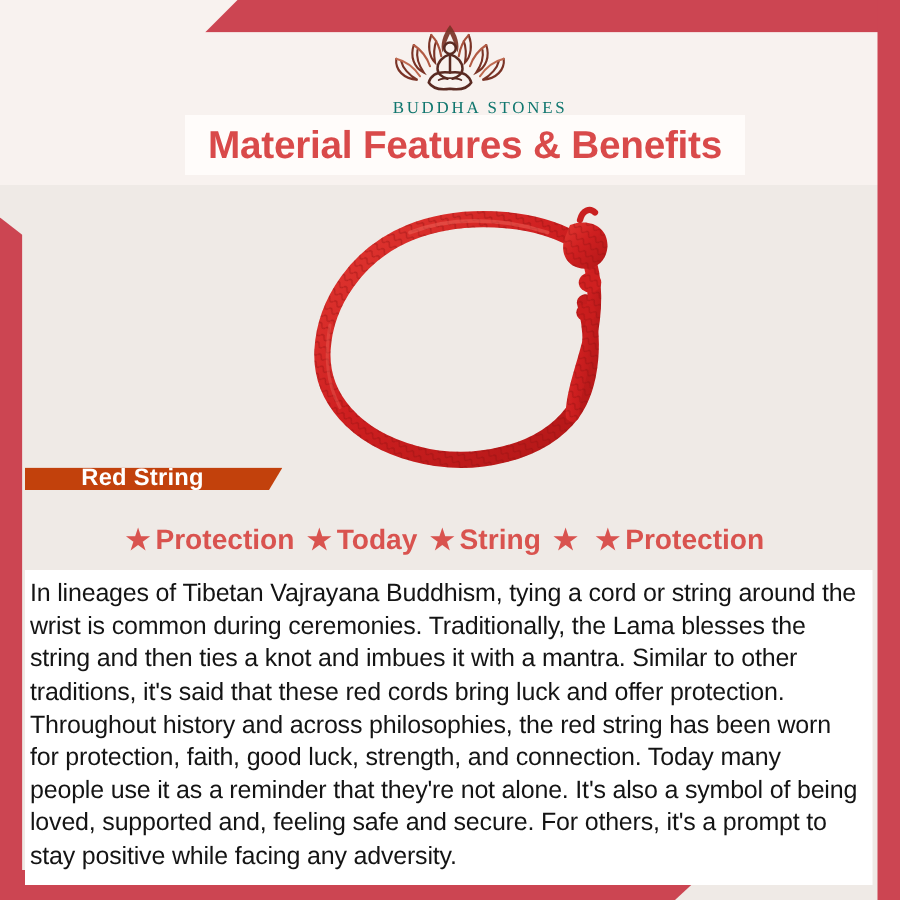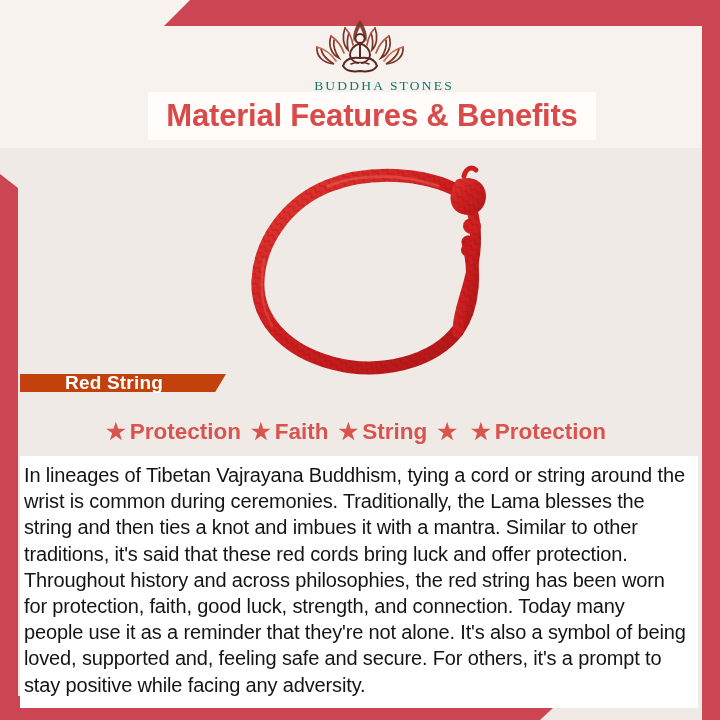--- a/index.html
+++ b/index.html
@@ -275,21 +275,21 @@
     <span class="tag-text">Red String</span>
   </div>
 
   <div class="benefits">
     <span class="benefit">
       <span class="star">★</span>
       <span>Protection</span>
     </span>
     <span class="benefit">
       <span class="star">★</span>
-      <span>Faith</span>
+      <span>Today</span>
     </span>
     <span class="benefit">
       <span class="star">★</span>
       <span>String</span>
     </span>
     <span class="benefit">
       <span class="star">★</span>
     </span>
     <span class="benefit">
       <span class="star">★</span>

